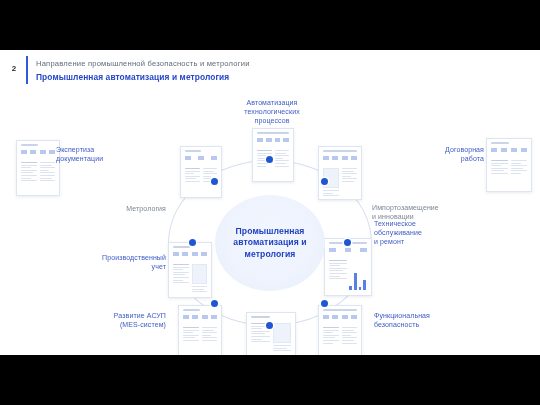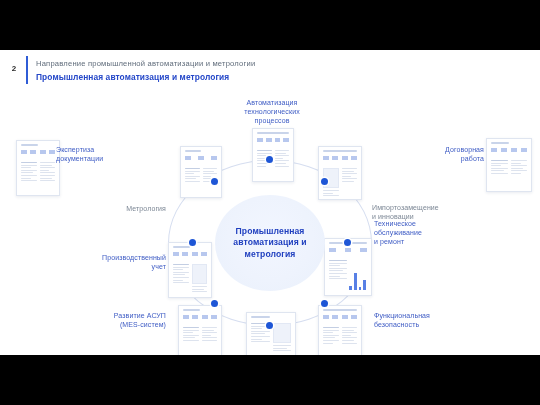--- a/index.html
+++ b/index.html
@@ -96,21 +96,21 @@
   .lbl.r{text-align:right;}
   .lbl.c{text-align:center;}
 </style>
 </head>
 <body>
 
 <div class="slide">
 
   <div class="page-num">2</div>
   <div class="accent-bar"></div>
-  <div class="head-sub">Направление промышленной автоматизации и метрологии</div>
+  <div class="head-sub">Направление промышленной безопасность и метрологии</div>
   <div class="head-title">Промышленная автоматизация и метрология</div>
 
   <div class="stage">
 
     <div class="ring"></div>
 
     <div class="card" style="left:16px;top:90px;width:42px;height:54px;">
       <div class="hdr w"></div>
       <div class="kpis">
         <div class="kpi"></div>

